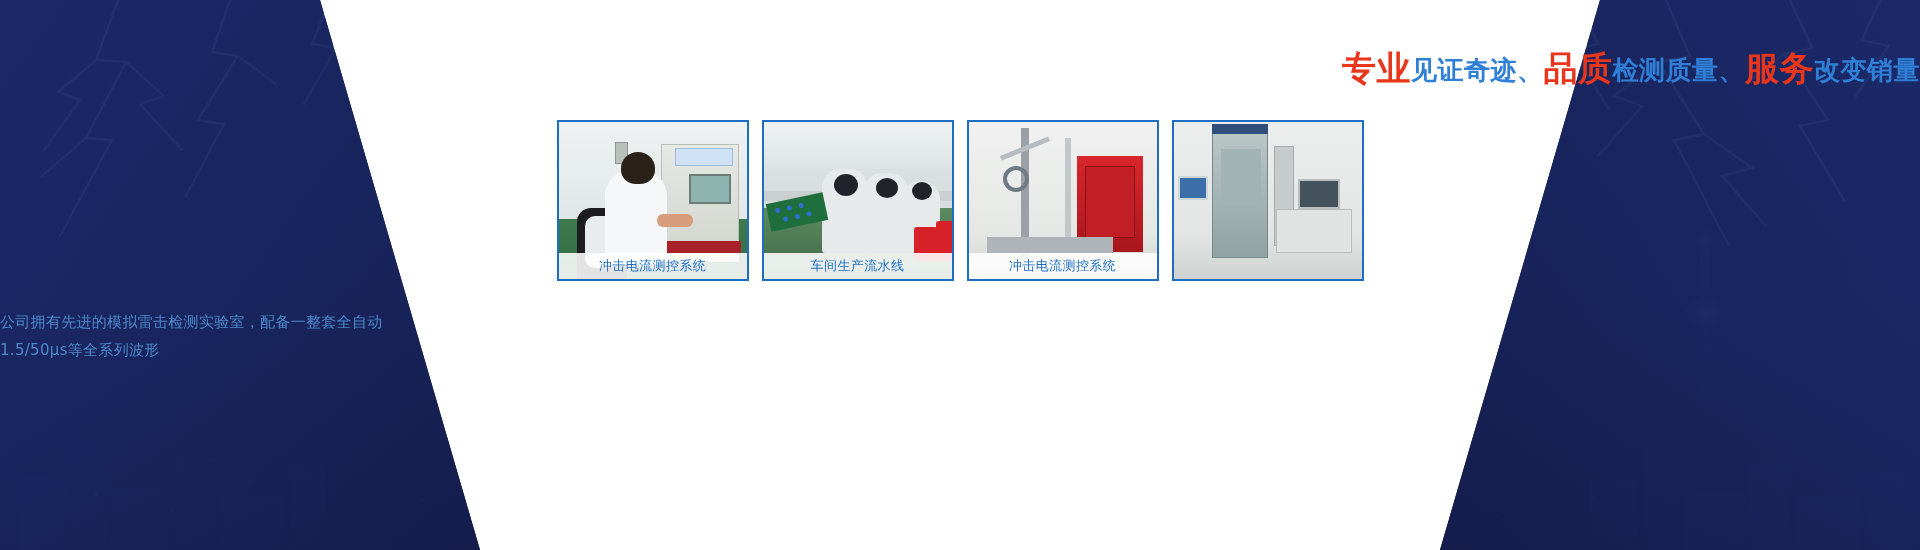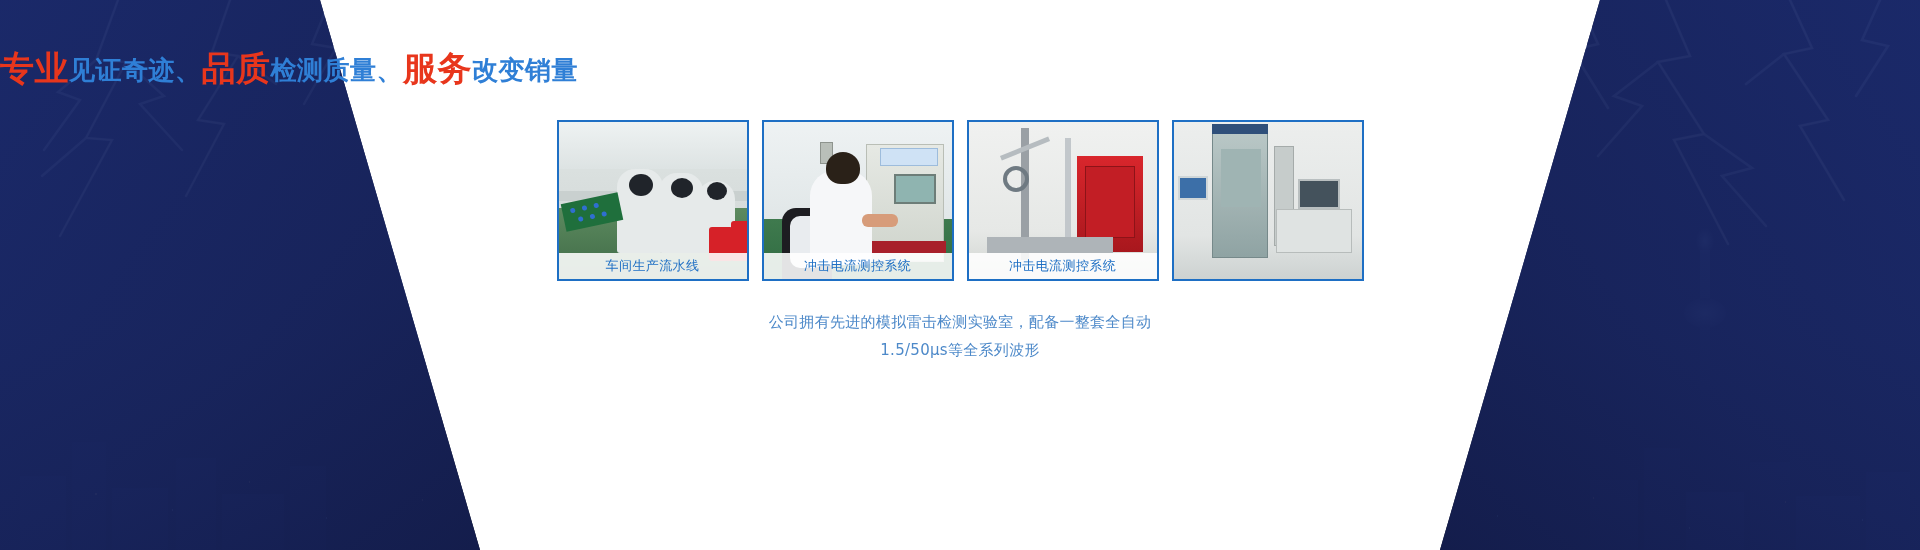--- a/index.html
+++ b/index.html
@@ -73,21 +73,21 @@
   .panel-navy-r {
     position:absolute; right:0; top:0; width:760px; height:550px;
     background:linear-gradient(225deg,#1b2a6b 0%,#18245c 45%,#121a45 100%);
     clip-path: polygon(440px 0, 760px 0, 760px 550px, 280px 550px);
     opacity:.96;
   }
 
   
   .headline {
     position:absolute; top:46px; left:0; width:1920px;
-    text-align:left; white-space:nowrap;
+    text-align:right; white-space:nowrap;
     font-weight:700; letter-spacing:.5px;
   }
   .hl-big   { font-size:34px; color:#e8361c; vertical-align:-1px; }
   .hl-small { font-size:26px; color:#2f7fd6; }
 
   
   .photos {
     position:absolute; top:120px; left:0; width:1920px;
     display:flex; justify-content:center; gap:13px;
   }
@@ -143,21 +143,21 @@
   .p4 .tall::after{ content:""; position:absolute; left:8px; top:16px; width:40px; height:58px; background:#9fb4b3; }
   .p4 .top   { position:absolute; left:38px; top:2px; width:56px; height:10px; background:#2f4f7a; }
   .p4 .desk  { position:absolute; right:10px; bottom:26px; width:76px; height:44px; background:#dfe3e2; border:1px solid #b7bcbb; }
   .p4 .mon   { position:absolute; right:22px; bottom:70px; width:42px; height:30px; background:#44525c; border:2px solid #b9bfc0; }
   .p4 .mon2  { position:absolute; left:4px; top:54px; width:30px; height:24px; background:#3c6fa8; border:2px solid #cfd6d8; }
   .p4 .stand { position:absolute; left:100px; top:24px; width:20px; height:100px; background:#c6cccb; border:1px solid #a5abaa; }
 
   
   .body-text {
     position:absolute; top:308px; left:0; width:1920px;
-    text-align:center; color:#4d89c9; font-size:15px; line-height:28px;
+    text-align:left; color:#4d89c9; font-size:15px; line-height:28px;
     letter-spacing:.3px;
   }
   .body-text p { margin:0; }
 </style>
 </head>
 <body>
 
 <div class="banner">
 
   <div class="bg"></div>
@@ -214,20 +214,37 @@
 
   <div class="panel"></div>
   <div class="panel-navy-l"></div>
   <div class="panel-navy-r"></div>
 
   <div class="headline">
     <span class="hl-big">专业</span><span class="hl-small">见证奇迹、</span><span class="hl-big">品质</span><span class="hl-small">检测质量、</span><span class="hl-big">服务</span><span class="hl-small">改变销量</span>
   </div>
 
   <div class="photos">
+
+    <div class="photo">
+      <div class="scene p1">
+        <div class="wall"></div>
+          <div class="cab"></div>
+          <div class="lbl"></div>
+        <div class="screen"></div>
+          <div class="red"></div>
+          <div class="box"></div>
+        <div class="chair"></div>
+          <div class="chairin"></div>
+        <div class="man"></div>
+          <div class="head"></div>
+          <div class="arm"></div>
+      </div>
+      <div class="caption">冲击电流测控系统</div>
+    </div>
 
     <div class="photo">
       <div class="scene p2">
         <div class="ceil"></div>
           <div class="bench"></div>
         <div class="w" style="left:58px;  width:46px; height:84px;"></div>
         <div class="h" style="left:70px;  top:52px; width:24px; height:22px;"></div>
         <div class="w" style="left:100px; width:44px; height:80px;"></div>
         <div class="h" style="left:112px; top:56px; width:22px; height:20px;"></div>
         <div class="w" style="left:138px; width:38px; height:72px;"></div>
@@ -240,37 +257,20 @@
             <i style="left:32px;top:6px"></i>
             <i style="left:14px;top:16px"></i>
             <i style="left:26px;top:16px"></i>
             <i style="left:38px;top:16px"></i>
           </div>
       </div>
       <div class="caption">车间生产流水线</div>
     </div>
 
     <div class="photo">
-      <div class="scene p1">
-        <div class="wall"></div>
-          <div class="cab"></div>
-          <div class="lbl"></div>
-        <div class="screen"></div>
-          <div class="red"></div>
-          <div class="box"></div>
-        <div class="chair"></div>
-          <div class="chairin"></div>
-        <div class="man"></div>
-          <div class="head"></div>
-          <div class="arm"></div>
-      </div>
-      <div class="caption">冲击电流测控系统</div>
-    </div>
-
-    <div class="photo">
       <div class="scene p3">
         <div class="redcab"></div>
           <div class="mast"></div>
           <div class="cross"></div>
         <div class="coil"></div>
           <div class="pole"></div>
           <div class="base"></div>
       </div>
       <div class="caption">冲击电流测控系统</div>
     </div>

